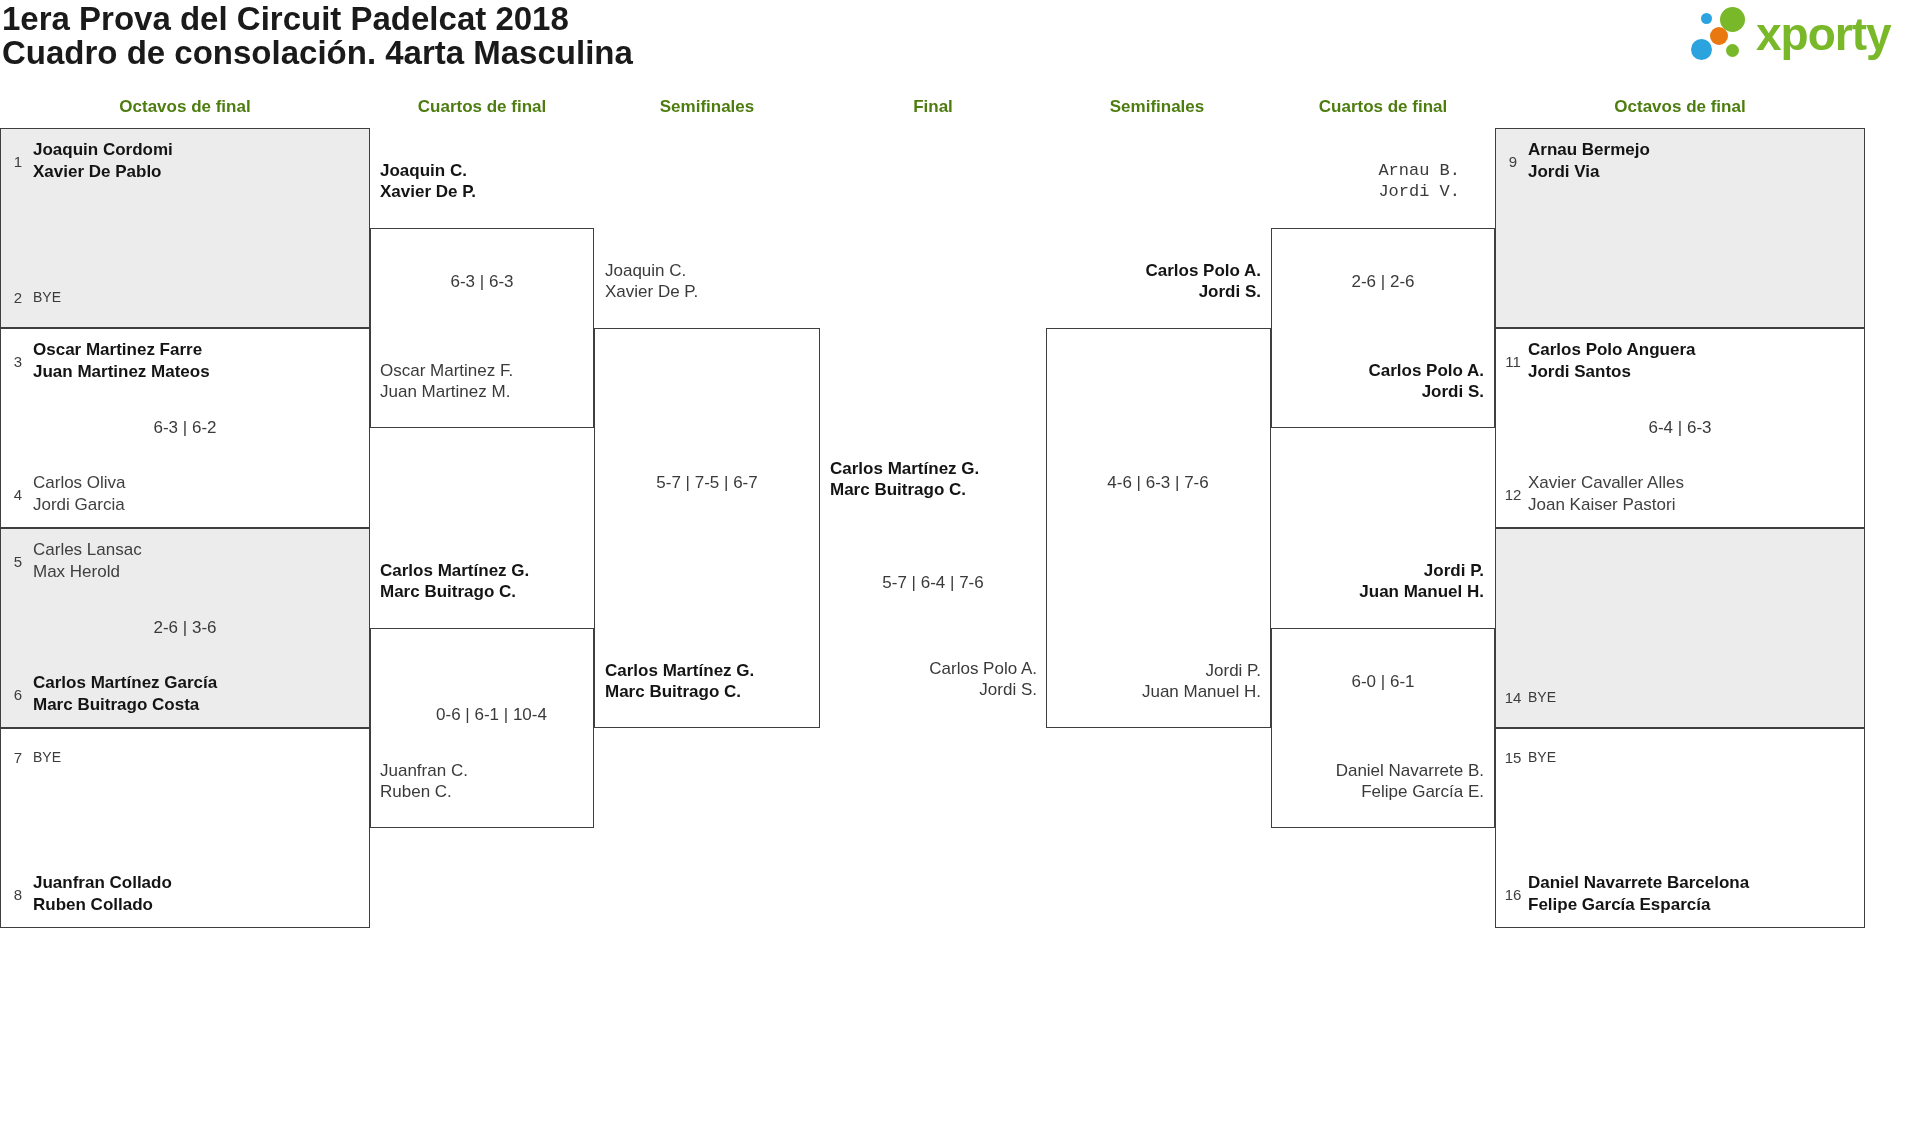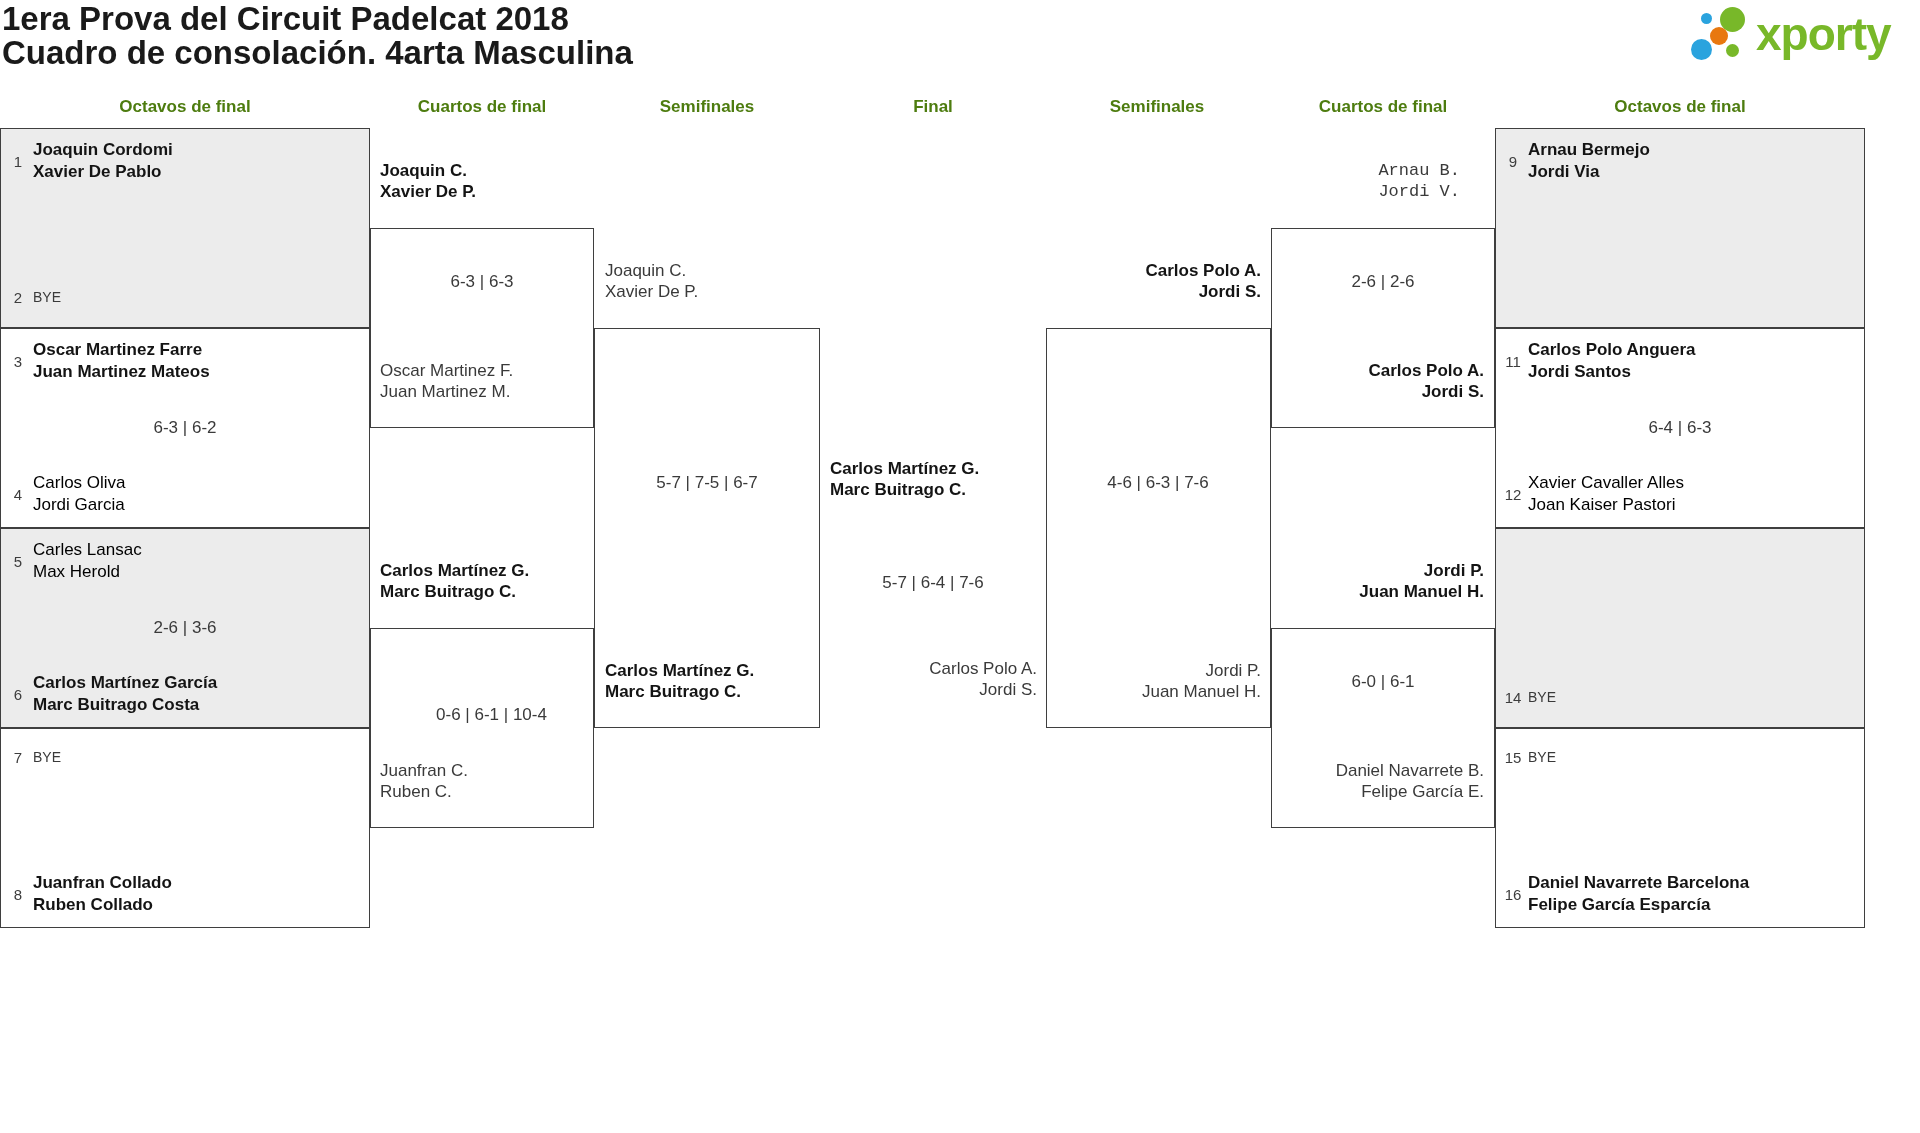--- a/index.html
+++ b/index.html
@@ -16,21 +16,21 @@
   .logo-text{position:absolute;left:66px;top:2px;font-size:46px;line-height:52px;font-weight:800;letter-spacing:-1px;}
   
   .round-header{position:absolute;top:97px;width:260px;margin-left:-130px;text-align:center;
     font-size:17px;font-weight:600;color:#4d7c0f;white-space:nowrap;}
   
   #bracket{position:absolute;left:0;top:0;width:1920px;height:1133px;}
   .match-box{position:absolute;border:1px solid #3f3f3f;background:#fff;box-sizing:border-box;}
   .match-box.alt{background:#ececec;}
   .slot{position:absolute;display:flex;align-items:center;}
   .seed{width:20px;flex:none;font-size:15px;color:#3d3d3d;text-align:center;}
-  .names{margin-left:5px;font-size:17px;line-height:22px;color:#000000;white-space:nowrap;}
+  .names{margin-left:5px;font-size:17px;line-height:22px;color:#404040;white-space:nowrap;}
   .names .nm{display:block;}
   .slot.winner .names{font-weight:700;color:#141414;}
   .bye-text{margin-left:5px;font-size:14px;color:#3a3a3a;}
   .score{position:absolute;transform:translate(-50%,-50%);font-size:17px;color:#3a3a3a;white-space:nowrap;}
   .adv{position:absolute;font-size:17px;line-height:21px;color:#3a3a3a;white-space:nowrap;}
   .adv .nm{display:block;}
   .adv.winner{font-weight:700;color:#141414;}
   .adv.r{text-align:right;}
 </style>
 </head>

